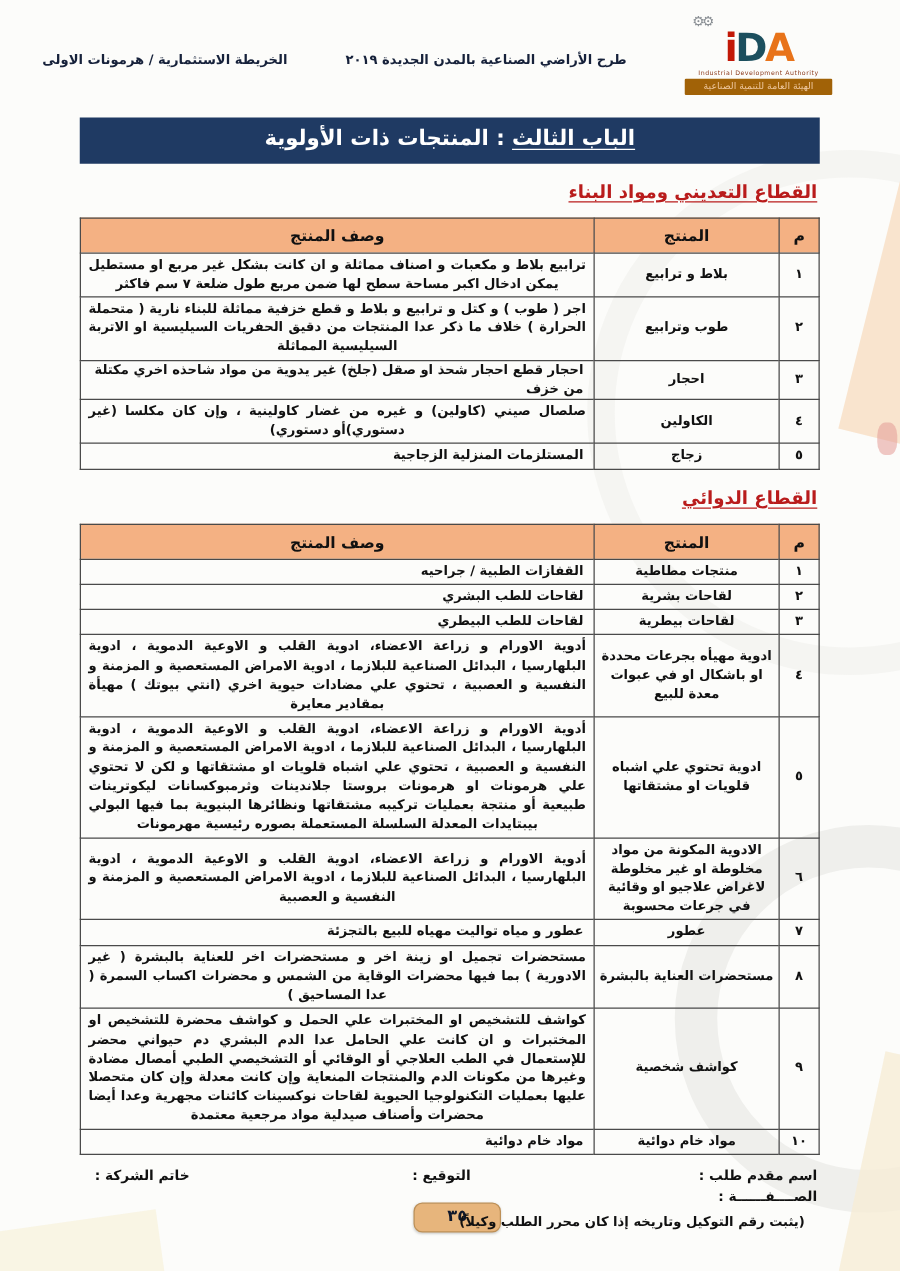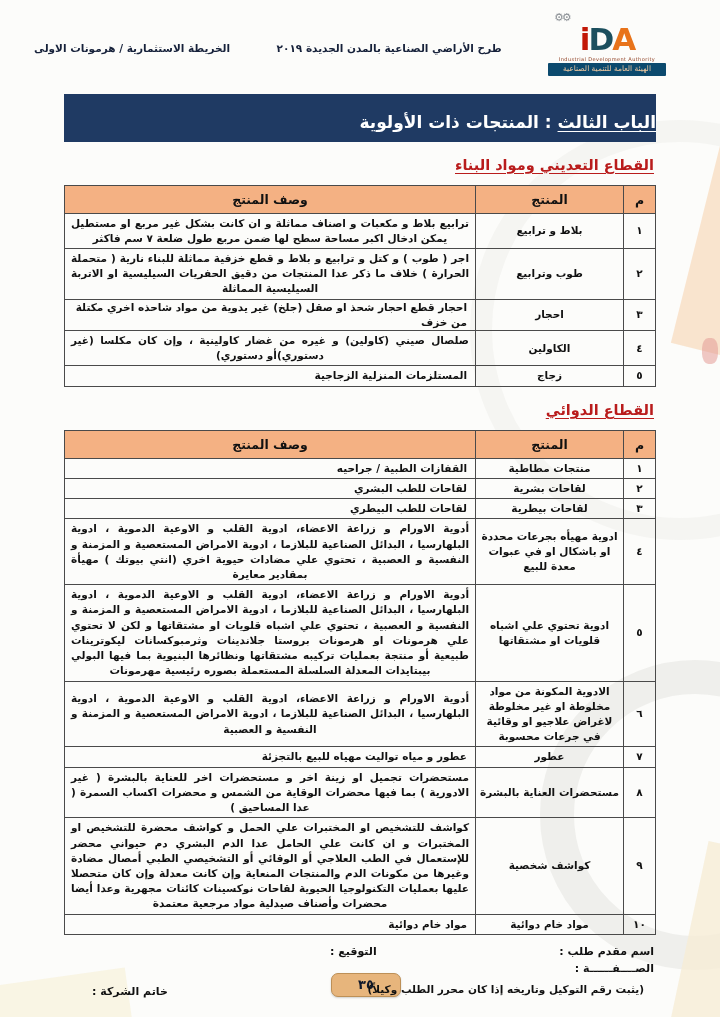--- a/index.html
+++ b/index.html
@@ -31,28 +31,28 @@
     padding:12px 26px 0 34px; align-items:flex-start; }
   .logo-block { direction:ltr; text-align:center; width:118px; line-height:1; margin-right:28px; }
   .logo-gears { font-size:11px; color:#8a8f94; text-align:left; padding-left:6px;
     letter-spacing:-2px; height:12px; }
   .logo-letters { font-weight:bold; font-size:31px; letter-spacing:-2px;
     font-family:"DejaVu Sans", sans-serif; line-height:1; }
   .logo-letters .li { color:#c21807; }
   .logo-letters .ld { color:#1c4f5e; }
   .logo-letters .la { color:#e8731a; }
   .logo-en { font-size:5px; color:#8c3a1c; margin-top:2px; letter-spacing:.4px; }
-  .logo-ar { background:#0c4a6e; color:#f0c9a0; font-size:7.5px; padding:2px 3px 3px;
+  .logo-ar { background:#a16207; color:#f0c9a0; font-size:7.5px; padding:2px 3px 3px;
     margin-top:1px; border-radius:1px; }
   .hdr-title { font-size:10.5px; font-weight:bold; color:#16213a; margin-top:30px; }
   .hdr-phase { font-size:10.5px; font-weight:bold; color:#16213a; margin-top:30px; }
 
   
-  .banner { margin:18px 64px 0; background:#1f3a63; color:#ffffff; 
-    font-size:17px; font-weight:bold; padding:18px 0 10px; }
+  .banner { margin:18px 64px 0; background:#1f3a63; color:#ffffff; text-align:center;
+    font-size:17px; font-weight:bold; padding:7px 0 10px; }
   .banner .u { text-decoration:underline; text-underline-offset:3px; }
 
   
   .sec-heading { margin:15px 66px 0; font-size:14.5px; font-weight:bold; color:#b91c1c;
     text-decoration:underline; text-underline-offset:3px; }
 
   
   table.products { width:592px; margin:12px 64px 0; border-collapse:collapse;
     font-weight:bold; color:#111; }
   table.products col.c-num  { width:32px; }
@@ -65,21 +65,21 @@
   td.prod { text-align:center; padding:2px 2px; }
   td.desc.just  { text-align:justify; text-align-last:center; padding:2px 6px; }
   td.desc.short { text-align:right; padding:0 8px; }
 
   
   .footer { position:relative; height:110px; margin-top:8px;
     font-size:11px; font-weight:bold; color:#111; }
   .f-applicant { position:absolute; right:66px; top:2px; }
   .f-capacity  { position:absolute; right:66px; top:19px; }
   .f-signature { position:absolute; left:330px; top:2px; }
-  .f-stamp     { position:absolute; left:92px;  top:2px;margin-top:40px; }
+  .f-stamp     { position:absolute; left:76px;  top:2px; }
   .f-note      { position:absolute; right:76px; top:40px; font-size:10.5px; font-weight:bold; }
   .f-badge { position:absolute; left:331px; top:30px; background:#e7b57c;
     border:1.5px solid #bd9057; border-radius:7px; padding:3px 26px 4px;
     color:#0f172a; font-size:13px; font-weight:bold;
     box-shadow:0 1px 2px rgba(0,0,0,.18); }
 </style>
 </head>
 <body>
 
 <div class="page">

